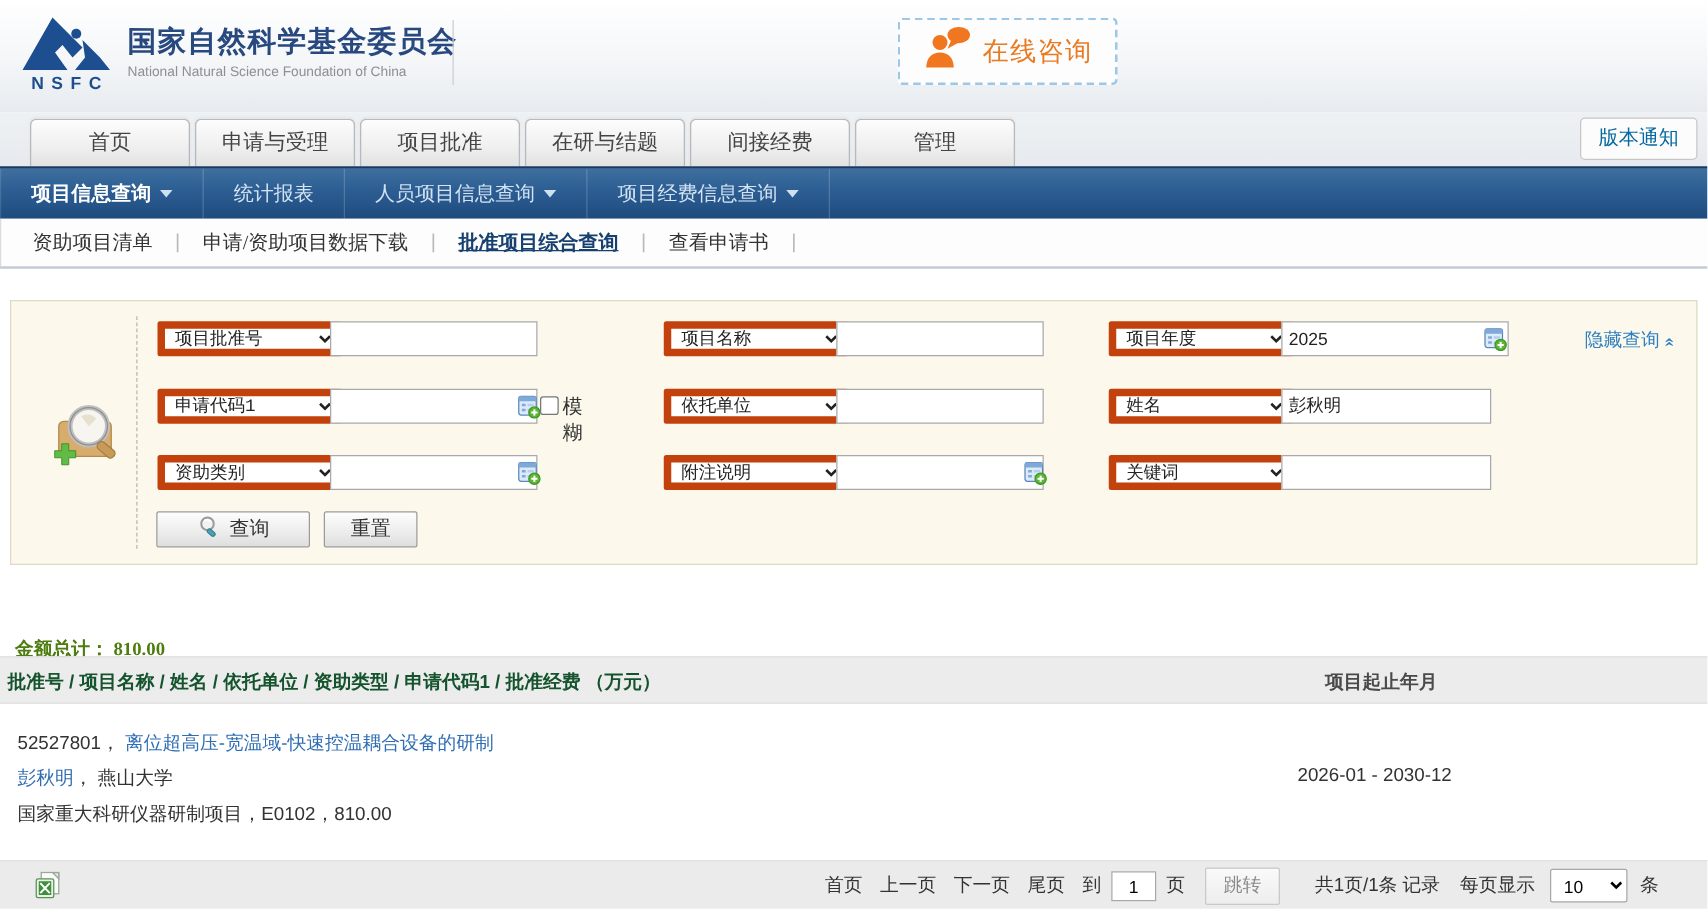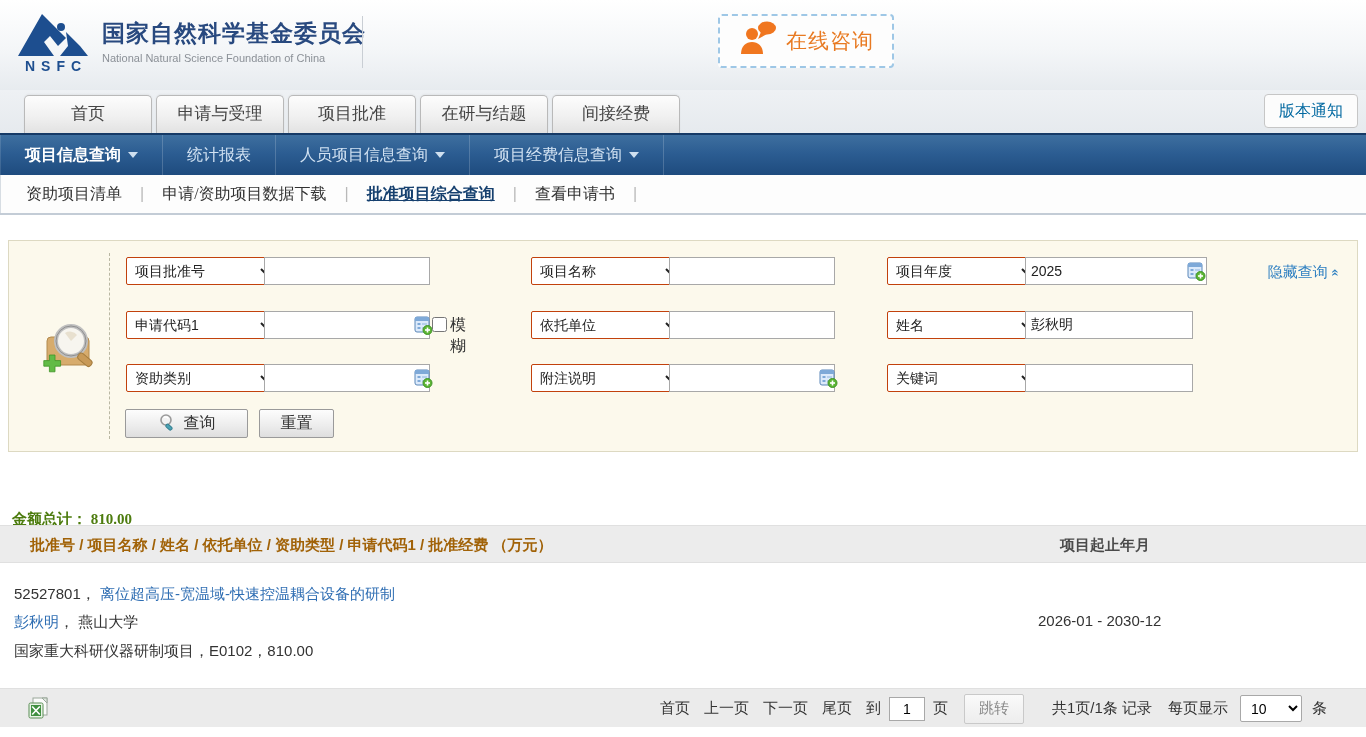--- a/index.html
+++ b/index.html
@@ -57,43 +57,43 @@
   .third-item { font-family:"Liberation Serif", serif; font-size:16px; color:#333; cursor:pointer; padding:0 4px; }
   .third-item.active { color:#16406f; font-weight:bold; text-decoration:underline; }
   .third-sep { color:#b9b9b9; margin:0 14px; }
 
   
   .panel { position:absolute; left:8px; top:240px; width:1350px; height:212px;
     background:#fcf9ec; border:1px solid #ddd9c2; }
   .big-search-icon { position:absolute; left:30px; top:78px; }
   .panel-dash { position:absolute; left:100px; top:12px; bottom:12px; border-left:1px dashed #b9b7a2; }
   .fgroup { position:absolute; height:28px; }
-  .fgroup select { width:148px; height:28px; font-size:14px; font-family:Liberation Sans, sans-serif;
-    color:#222; background:#fff; border:1px solid #c2410c; border-radius:2px; padding-left:4px; }
+  .fgroup select { width:148px; height:28px; font-size:14px; font-family:Liberation Mono, monospace;
+    color:#222; background:#fff; border:6px solid #c2410c; border-radius:2px; padding-left:4px; }
   .fgroup .txt { position:absolute; left:138px; top:0; width:166px; height:28px;
     border:1px solid #a8a8a8; font-size:14px; padding:0 22px 0 5px; color:#222; background:#fff; }
   .fgroup .txt.noicon { padding-right:5px; }
   .picker { position:absolute; top:5px; cursor:pointer; }
   .fuzzy-box { position:absolute; left:306px; top:6px; width:15px; height:15px; cursor:pointer; }
   .fuzzy-label { position:absolute; left:324px; top:4px; font-family:"Liberation Serif", serif; font-size:16px; color:#333; }
   .hide-link { position:absolute; right:18px; top:22px; color:#2d7fc1; font-size:15px;
     font-family:"Liberation Serif", serif; cursor:pointer; }
   .chev-up { display:inline-block; transform:rotate(90deg); font-weight:bold; color:#2d7fc1; }
   .btn { height:29px; background:linear-gradient(180deg,#fdfdfd 0%,#ececec 60%,#dedede 100%);
     border:1px solid #9a9a9a; border-radius:2px; font-family:"Liberation Serif", serif;
     font-size:16px; color:#333; cursor:pointer; display:inline-flex; align-items:center; justify-content:center; gap:8px; }
   .btn-search { position:absolute; left:116px; top:168px; width:123px; }
   .btn-reset { position:absolute; left:250px; top:168px; width:75px; }
 
   
   .total-line { position:absolute; left:12px; top:510px; font-size:15px; font-weight:bold;
     color:#4d7c0f; font-family:"Liberation Serif", serif; }
   .thead { position:absolute; left:0; top:525px; width:1366px; height:38px; background:#ececec;
     border-top:1px solid #e0e0e0; border-bottom:1px solid #e0e0e0; }
-  .thead-left { position:absolute; left:30px; top:10px; font-size:15px; font-weight:bold; color:#a16207; }
+  .thead-left { position:absolute; left:6px; top:10px; font-size:15px; font-weight:bold; color:#14532d; }
   .thead-right { position:absolute; left:1060px; top:10px; font-size:15px; font-weight:bold; color:#4a4a4a; }
   .rowline { position:absolute; font-size:15px; color:#333; }
   .rowline a { color:#2f6eb3; text-decoration:none; cursor:pointer; }
   .period { position:absolute; left:1038px; top:612px; font-size:15px; color:#333; }
 
   
   .footer { position:absolute; left:0; top:688px; width:1366px; height:39px; background:#ebebeb;
     border-top:1px solid #e0e0e0; }
   .excel-icon { position:absolute; left:26px; top:7px; cursor:pointer; }
   .pager { position:absolute; left:660px; top:0; height:39px; display:flex; align-items:center;
@@ -142,20 +142,21 @@
     </div>
   </div>
 
   <div class="tabbar">
     <div class="tabs">
       <div class="tab">首页</div>
       <div class="tab">申请与受理</div>
       <div class="tab">项目批准</div>
       <div class="tab">在研与结题</div>
       <div class="tab">间接经费</div>
+      <div class="tab">管理</div>
     </div>
     <div class="version-btn">版本通知</div>
   </div>
 
   <div class="subnav">
     <div class="subnav-item first active">
       <span>项目信息查询</span>
       <span class="caret-down"></span>
     </div>
     <div class="subnav-item">

